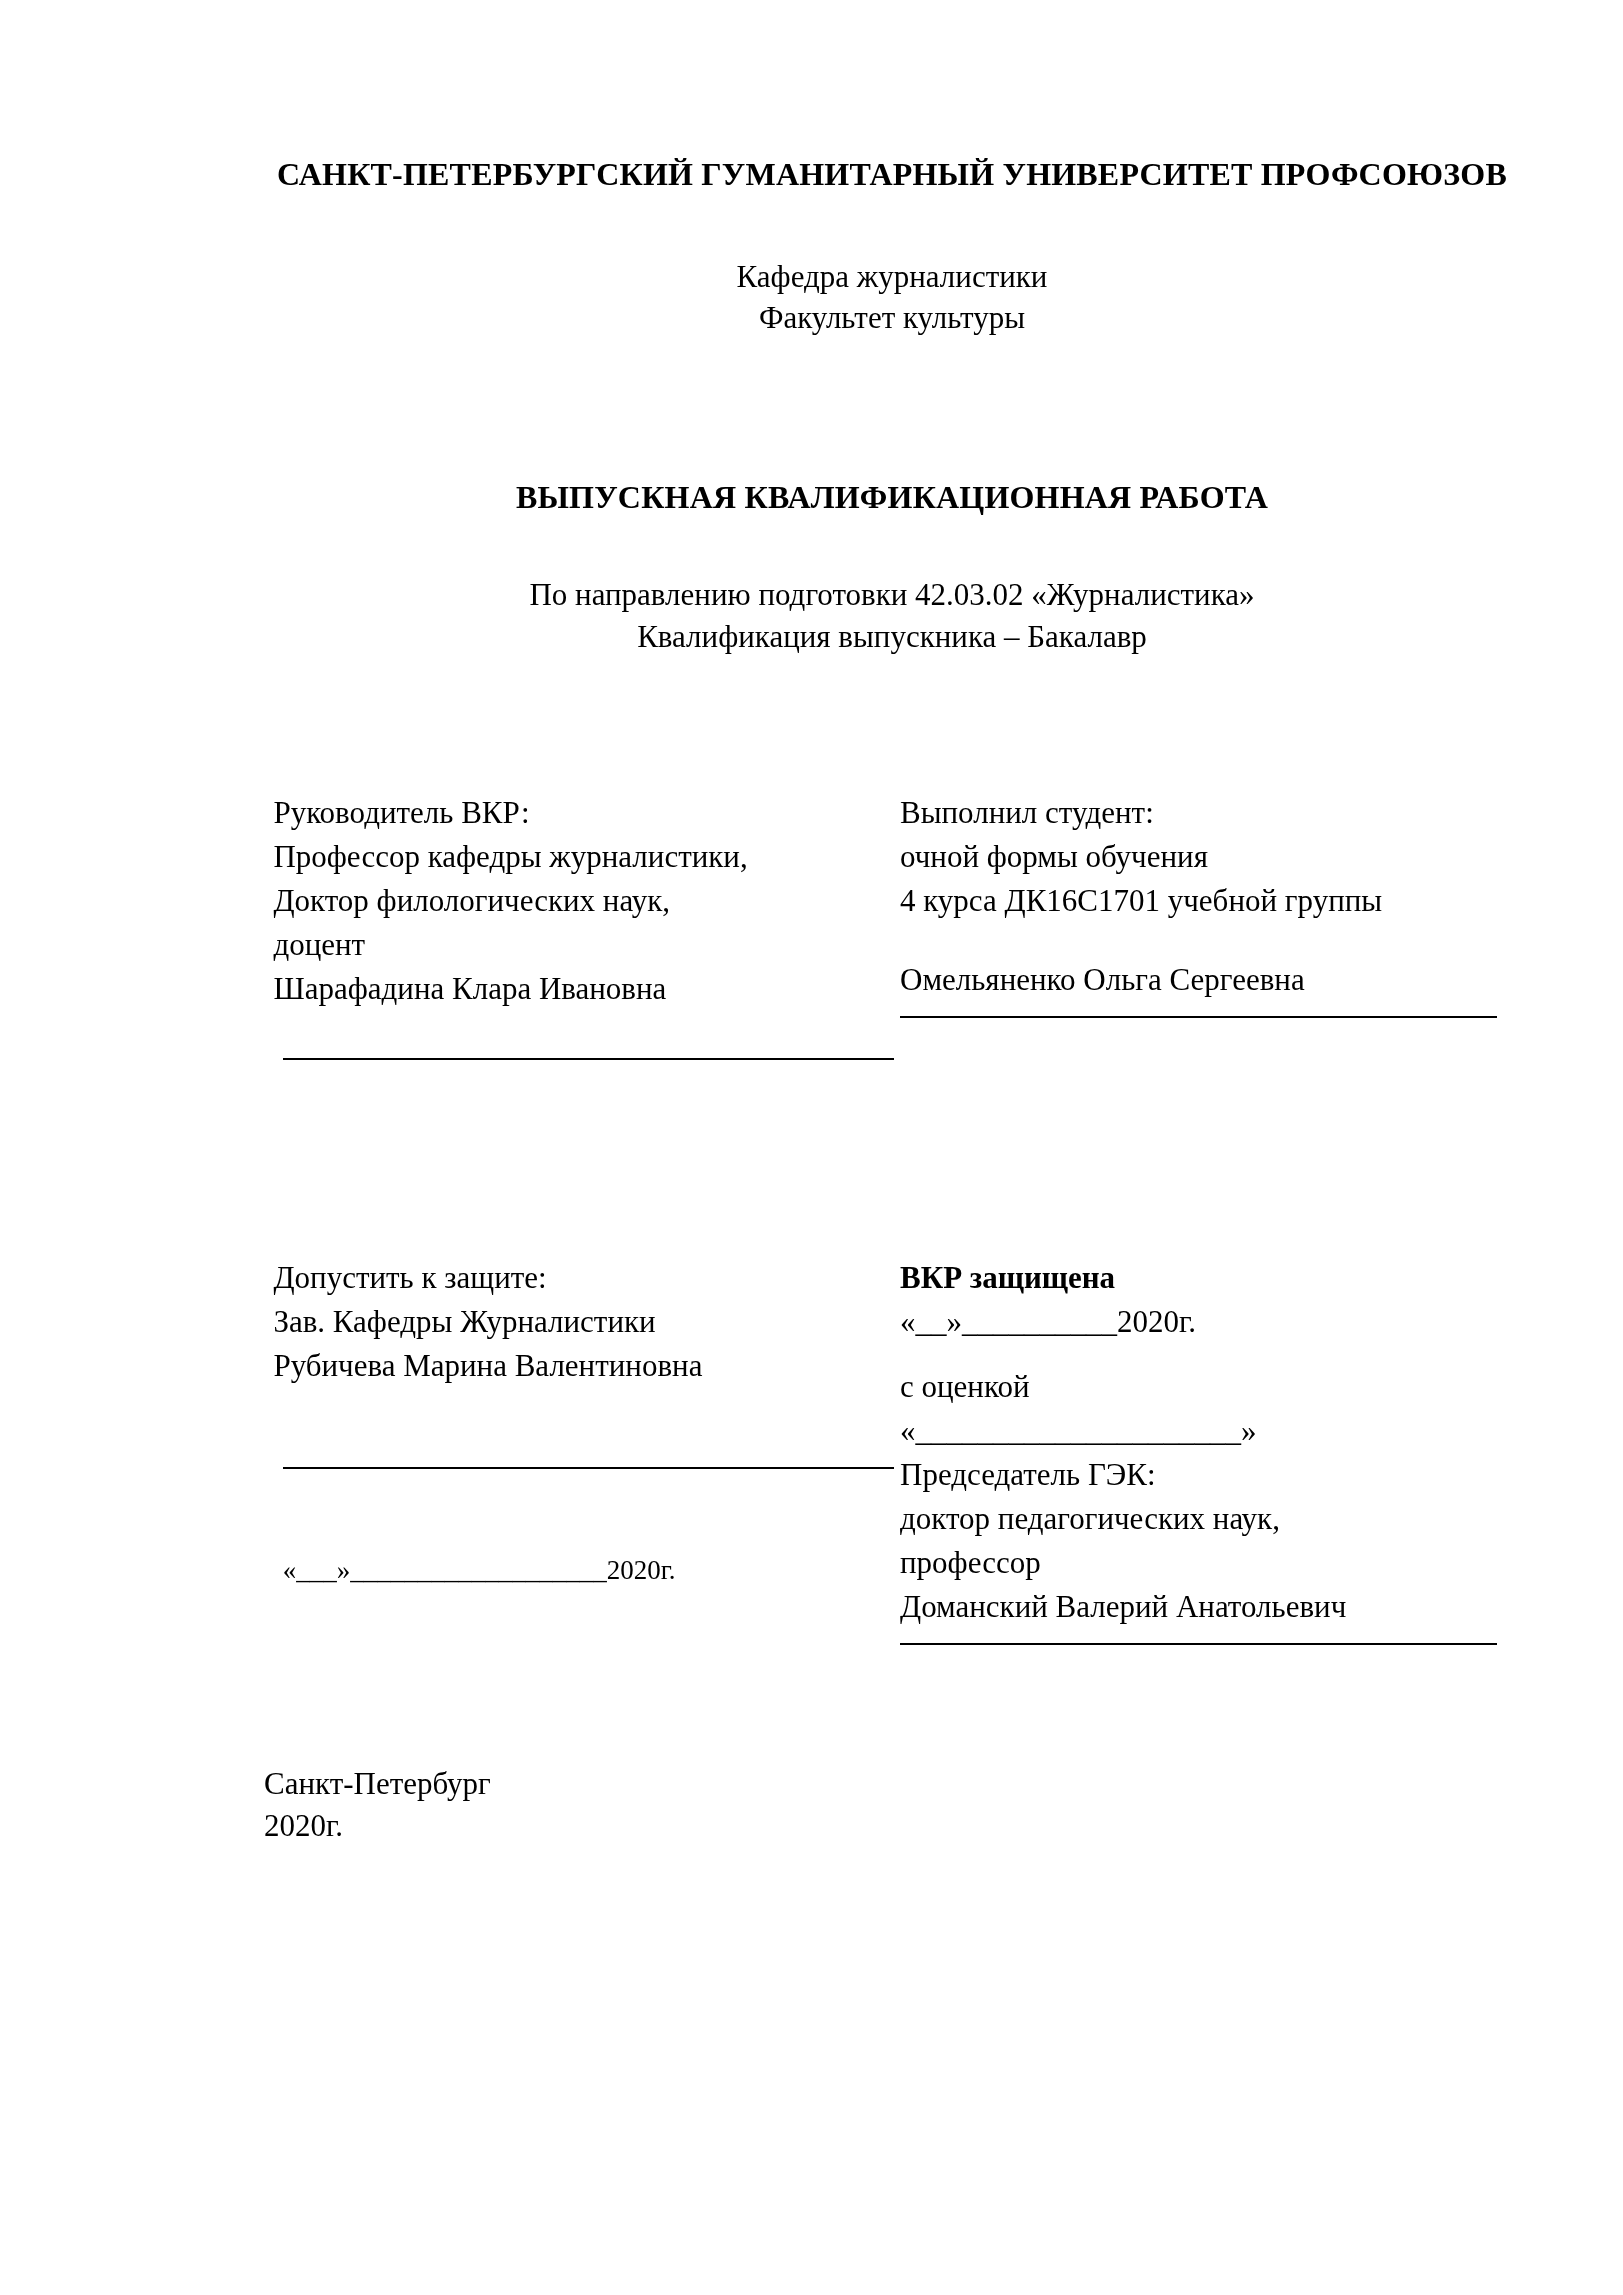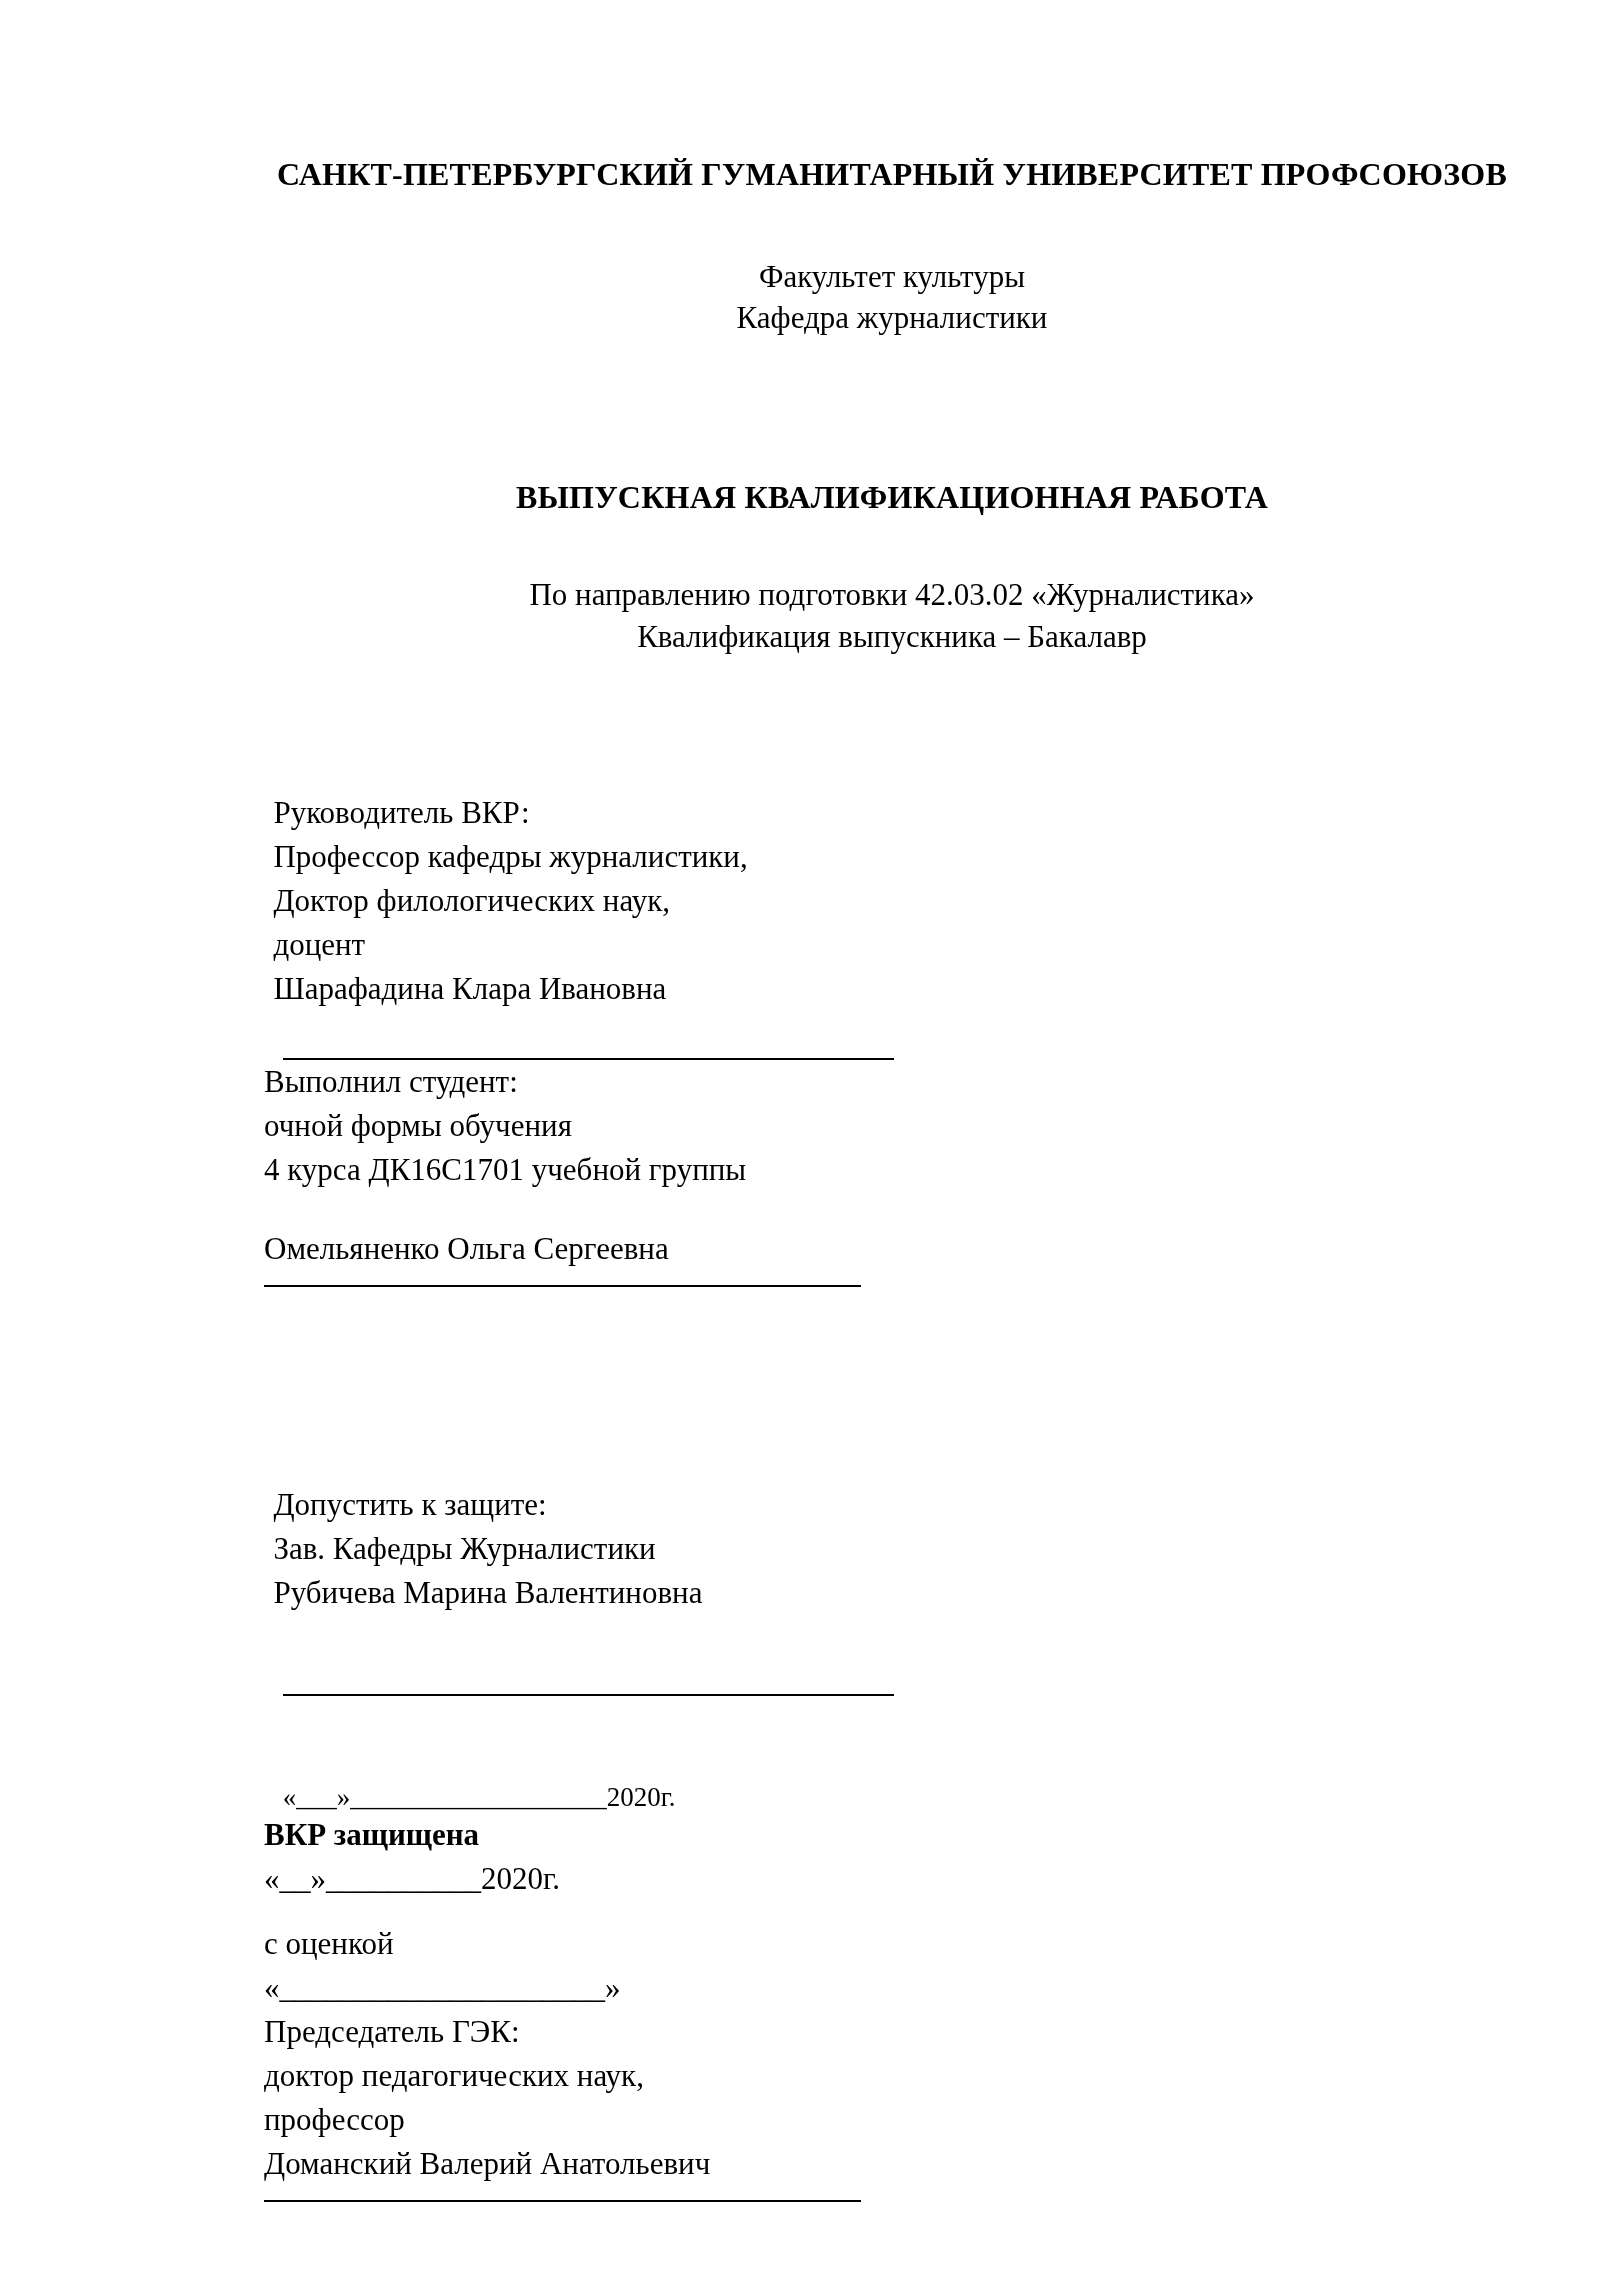--- a/index.html
+++ b/index.html
@@ -64,21 +64,20 @@
     font-size: 31px;
     line-height: 1.35;
   }
 
   .sig-area {
     margin-top: 133px;
     position: relative;
   }
   .cols {
     display: flex;
-    flex-direction: column;
     align-items: flex-start;
   }
   .col-left {
     width: 636px;
     padding-left: 9.4px;
     box-sizing: border-box;
   }
   .col-right {
     width: 620px;
     box-sizing: border-box;
@@ -135,22 +134,22 @@
 </style>
 </head>
 <body>
 
 <div class="page">
   <div class="content">
 
     <div class="univ-title">САНКТ-ПЕТЕРБУРГСКИЙ ГУМАНИТАРНЫЙ УНИВЕРСИТЕТ ПРОФСОЮЗОВ</div>
 
     <div class="faculty-block">
+      <div>Кафедра журналистики</div>
       <div>Факультет культуры</div>
-      <div>Кафедра журналистики</div>
     </div>
 
     <div class="work-type">ВЫПУСКНАЯ КВАЛИФИКАЦИОННАЯ РАБОТА</div>
 
     <div class="direction-block">
       <div>По направлению подготовки  42.03.02 «Журналистика»</div>
       <div>Квалификация выпускника – Бакалавр</div>
     </div>
 
     <div class="sig-area">

